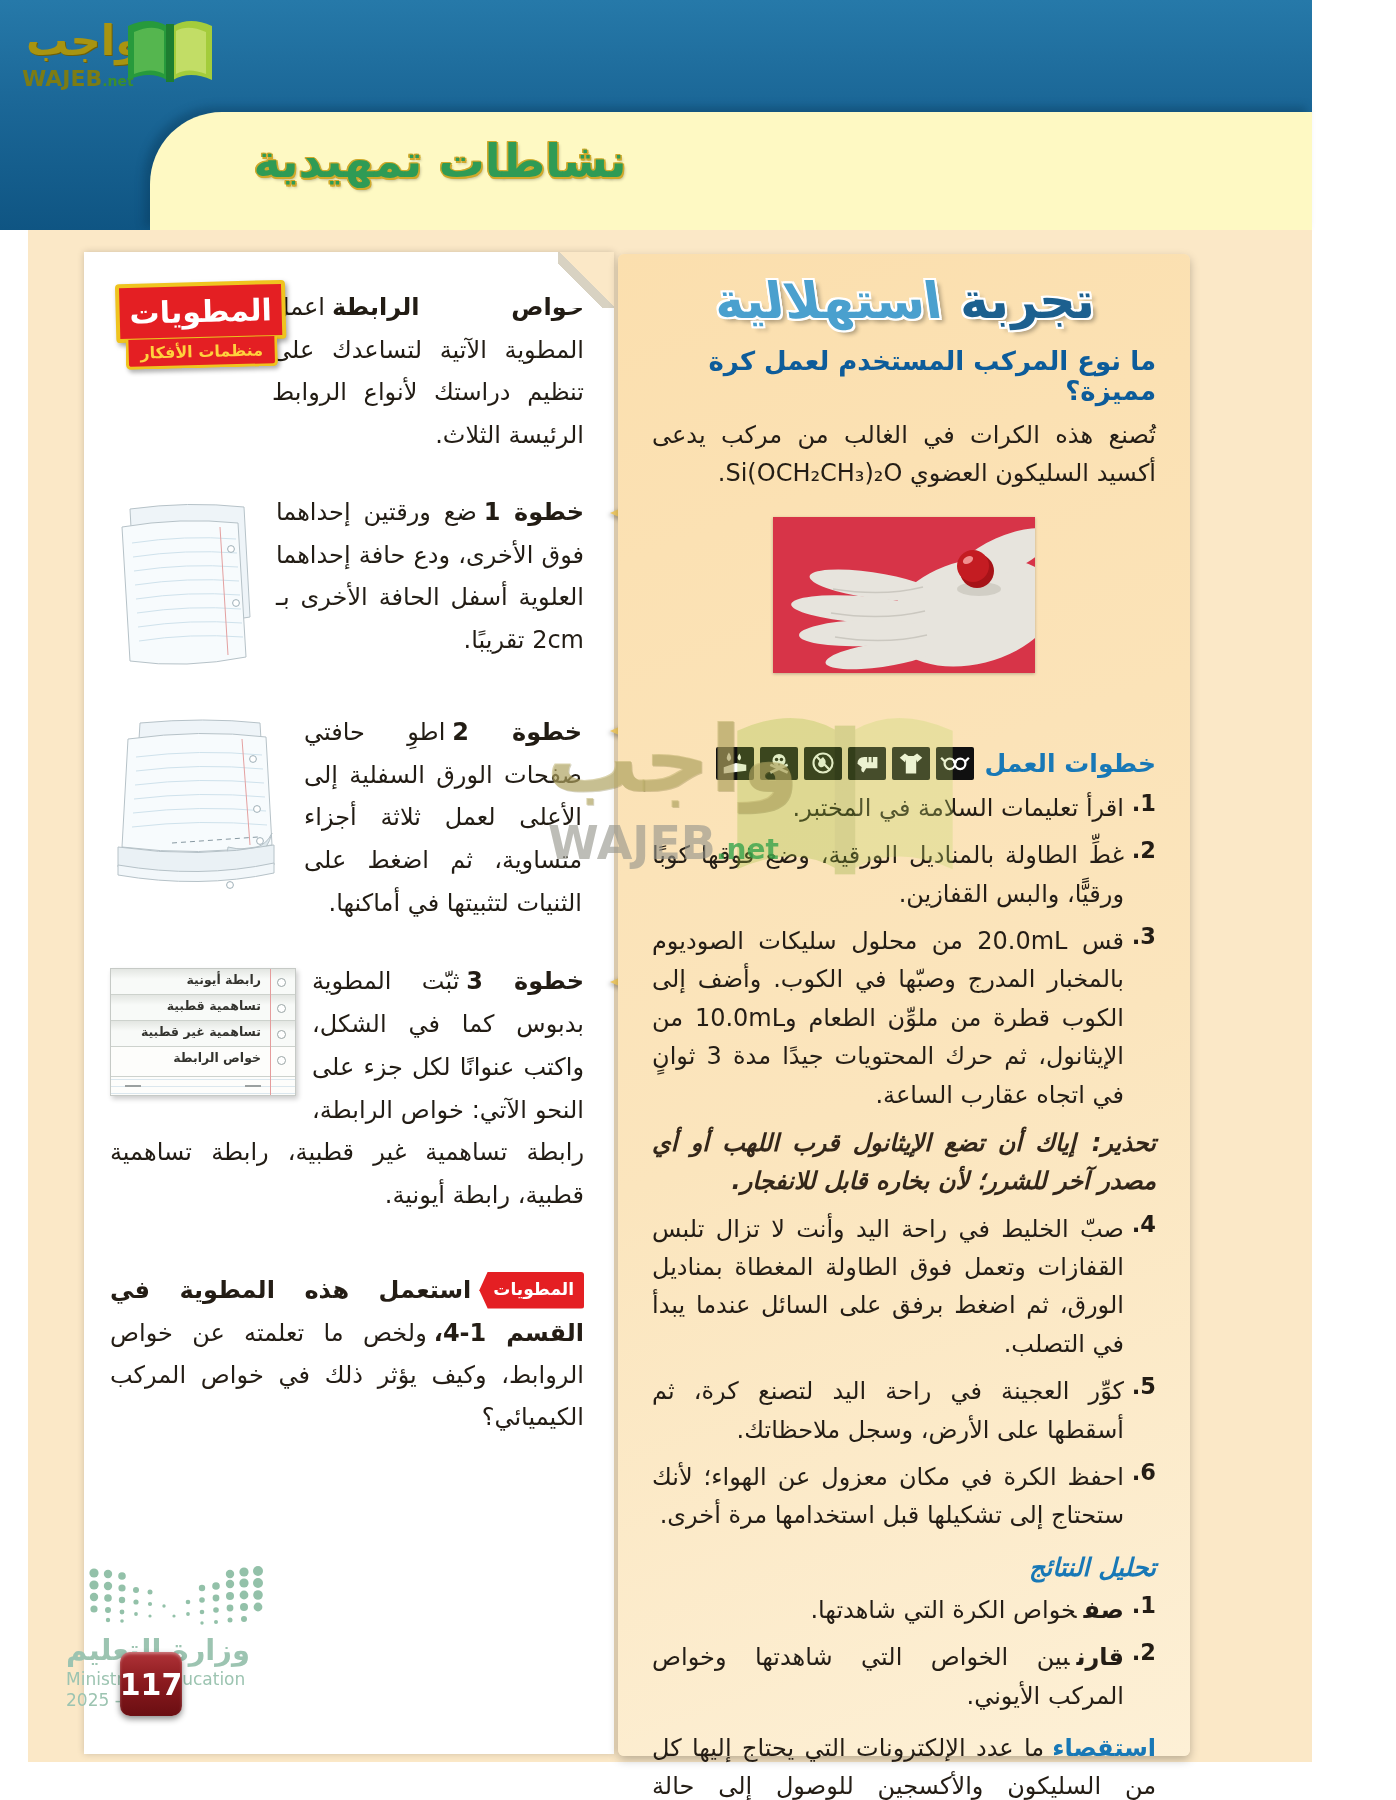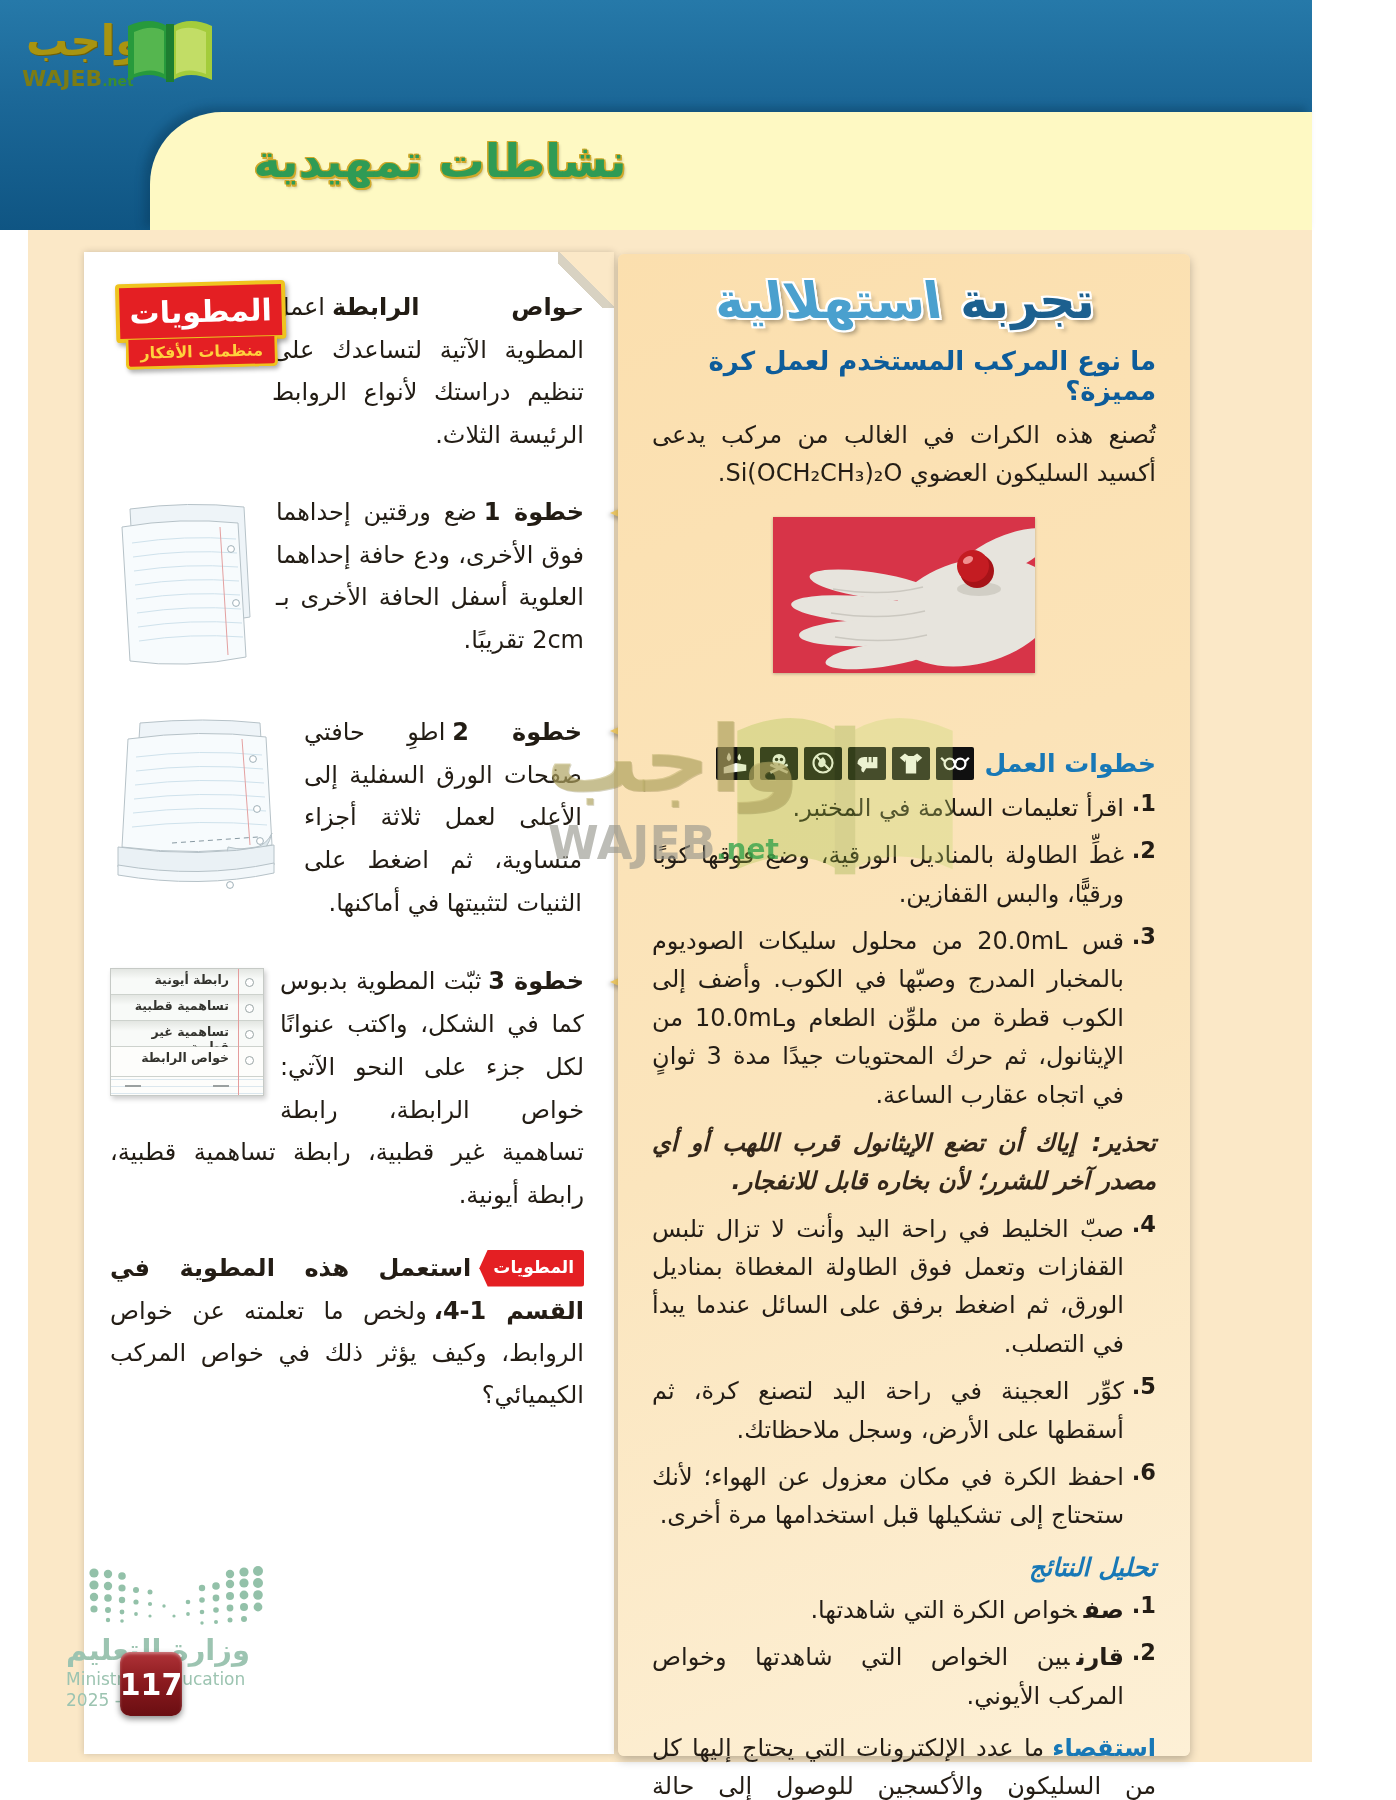--- a/index.html
+++ b/index.html
@@ -44,35 +44,35 @@
 
   .lp-text{font-size:24px;line-height:1.78;text-align:justify;color:#221c14;}
   .lp-text .lead{font-weight:bold;margin-left:7px;}
   .fstep{position:relative;margin-top:34px;display:flow-root;}
   .fstep .marker{position:absolute;right:-62px;top:6px;width:0;height:0;
                  border-top:16px solid transparent;border-bottom:16px solid transparent;
                  border-right:36px solid #f3cd66;filter:drop-shadow(-2px 2px 2px rgba(0,0,0,.25));}
   .fstep svg,.ffig{float:left;margin:8px 16px 4px 0;}
 
   
-  .ffig{width:154px;height:128px;background:#fdfdfb;border:1px solid #c6cac6;position:relative;
+  .ffig{width:186px;height:128px;background:#fdfdfb;border:1px solid #c6cac6;position:relative;
         box-shadow:2px 3px 5px rgba(0,0,0,.2);box-sizing:border-box;}
   .ffig .redline{position:absolute;right:24px;top:0;bottom:0;width:1px;background:#e59c9c;}
   .frow{position:relative;height:25px;background:linear-gradient(180deg,#e3e6e2 0%,#f8faf8 40%);
         border-bottom:1px solid #cdd2cd;}
   .frow.last{height:29px;background:#fdfdfb;}
   .flabel{position:absolute;right:34px;top:3px;font-size:12.5px;font-weight:bold;color:#33332e;}
   .fhole{position:absolute;right:9px;top:9px;width:7px;height:7px;border-radius:50%;
          background:#fff;border:1px solid #9aa5a5;}
   .flines{position:absolute;left:0;right:0;bottom:0;height:22px;
           background:repeating-linear-gradient(to bottom,transparent 0 6px,#dbe7ee 6px 7px);}
   .fdash{position:absolute;bottom:8px;width:16px;height:2px;background:#9aa0a0;}
   .fdash.l{left:14px}.fdash.r{right:34px}
 
-  .usage{margin-top:30px;font-size:24px;line-height:1.75;text-align:justify;}
+  .usage{margin-top:52px;font-size:24px;line-height:1.75;text-align:justify;}
   .usage .tag{display:inline-block;background:#e41f23;color:#fff;font-size:17px;font-weight:bold;
               padding:3px 10px 4px 14px;margin-left:8px;border-radius:3px;
               clip-path:polygon(100% 0,100% 100%,8% 100%,0 50%,8% 0);position:relative;top:-3px;}
   .usage b{margin-left:7px;}
 
   
   .ministry{position:absolute;left:66px;top:1565px;width:200px;z-index:3;}
   .ministry .ar{font-size:29px;font-weight:bold;color:#9cc4b1;text-align:left;direction:ltr;margin-top:2px;}
   .ministry .en{font-size:17px;color:#9cc4b1;text-align:left;direction:ltr;margin-top:2px;}
   .ministry .yr{font-size:17px;color:#9cc4b1;text-align:left;direction:ltr;margin-top:1px;}

